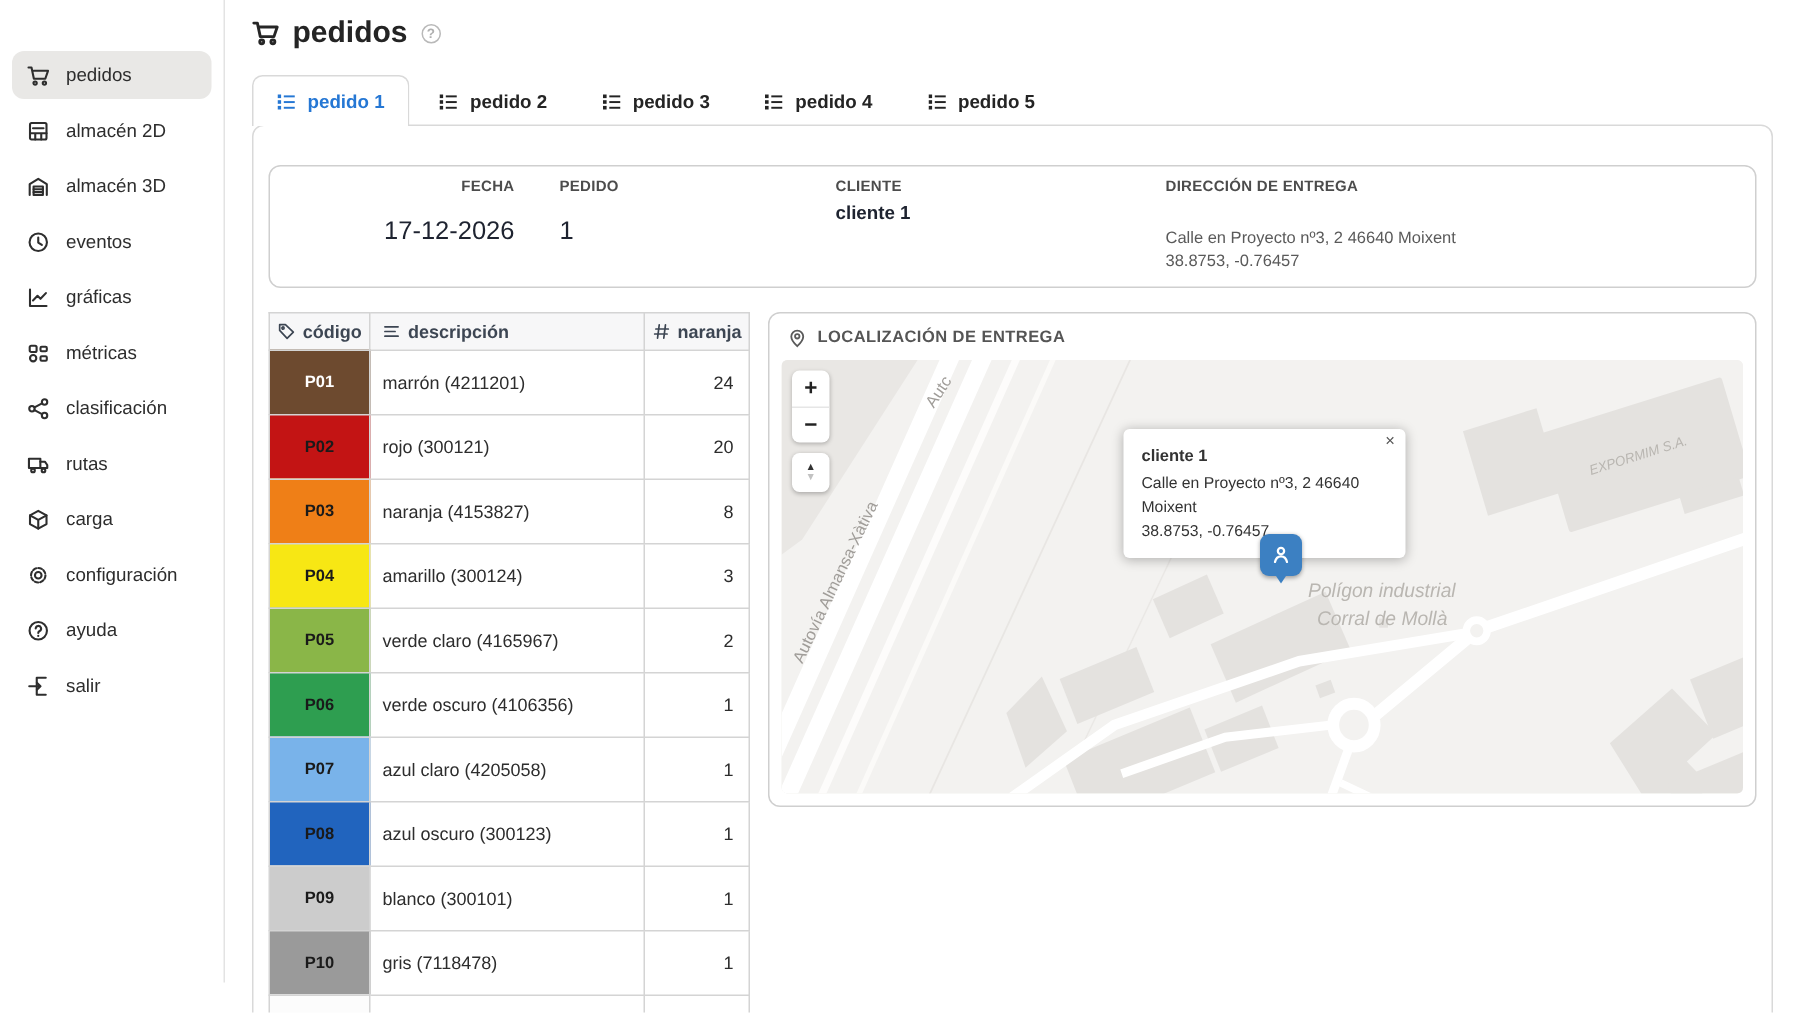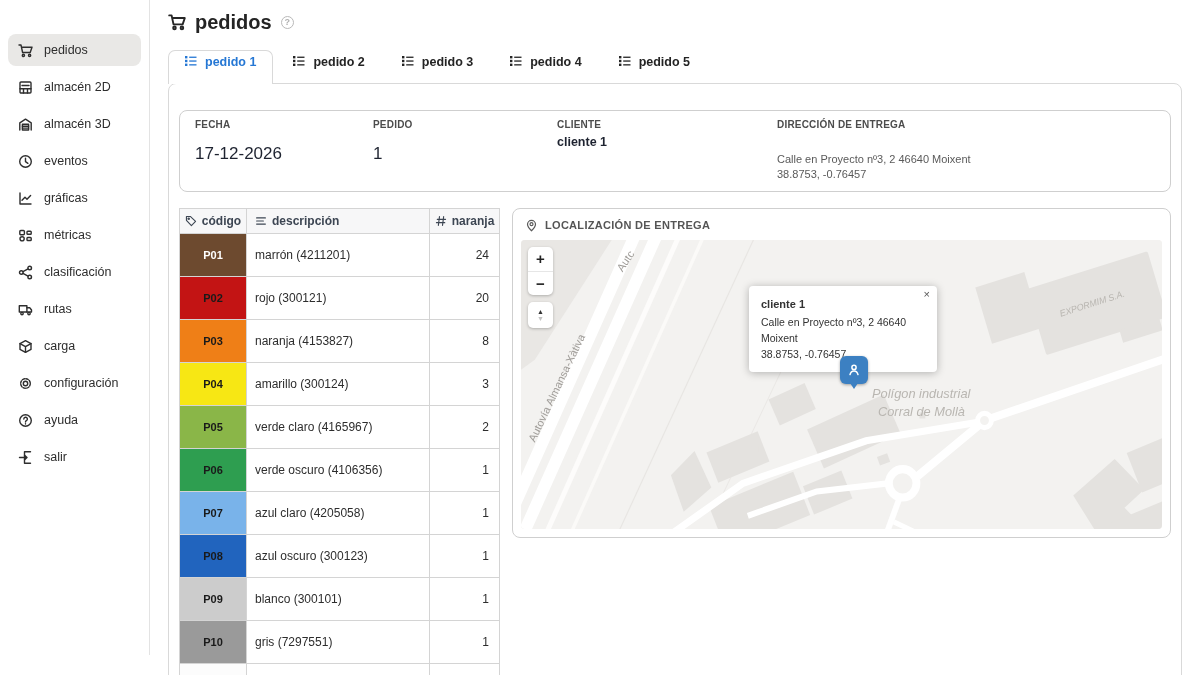--- a/index.html
+++ b/index.html
@@ -19,32 +19,32 @@
   .main { flex:1; padding:8px 18px 0 18px; }
   .page-header { display:flex; align-items:center; gap:9px; height:28px; }
   .page-header svg.cart { width:18px; height:18px; stroke:#262626; fill:none; stroke-width:1.6;
     stroke-linecap:round; stroke-linejoin:round; }
   .page-title { font-size:20px; font-weight:bold; color:#242424; }
   .help-badge { width:13px; height:13px; border:1.2px solid #b9b9b9; border-radius:50%;
     color:#b0b0b0; font-size:9px; font-weight:bold; display:flex; align-items:center; justify-content:center; }
 
   
   .tabs { display:flex; gap:3px; margin-top:14px; position:relative; z-index:2; }
-  .tab { display:flex; align-items:flex-start; gap:8px; padding:4px 16px; height:34px; font-size:12.5px;
+  .tab { display:flex; align-items:center; gap:8px; padding:14px 16px; height:34px; font-size:12.5px;
     font-weight:bold; color:#242424; border:1px solid transparent; border-bottom:none;
     border-radius:7px 7px 0 0; margin-bottom:-1px; cursor:pointer; background:transparent; }
   .tab.active { background:#fff; border-color:#d9d9d9; }
   .tab svg { width:12px; height:12px; fill:currentColor; }
 
   
   .panel { border:1px solid #d9d9d9; border-radius:8px; padding:26px 10px 12px 10px; position:relative; z-index:1; }
 
   .info-card { border:1px solid #cfcfcf; border-radius:8px; display:flex; padding:8px 0 9px 0; background:#fff; }
   .info-col { padding:0 15px; }
-  .c1{ width:178px; } .c2{ width:184px; } .c3{ width:220px; } .c4{ flex:1; }
+  .c1{ width:178px;text-align:right; } .c2{ width:184px; } .c3{ width:220px; } .c4{ flex:1; }
   .info-label { font-size:10px; font-weight:bold; color:#4c4c4c; letter-spacing:.2px; }
   .v-lg { font-size:17px; font-weight:normal; color:#1e2330; margin-top:14px; }
   .v-md { font-size:12.5px; font-weight:bold; color:#1e2330; margin-top:5px; }
   .addr { font-size:11px; color:#5a5a5a; margin-top:22px; line-height:1.35; }
 
   .content-row { display:flex; gap:12px; margin-top:16px; align-items:flex-start; }
 
   
   .order-table { border-collapse:collapse; background:#fff; }
   .order-table th, .order-table td { border:1px solid #d4d4d4; }
@@ -373,21 +373,21 @@
                 <td class="desc">azul oscuro (300123)</td>
                 <td class="qty">1</td>
               </tr>
             <tr>
                 <td class="code" style="background: rgb(204, 204, 204); color: rgb(26, 26, 26);">P09</td>
                 <td class="desc">blanco (300101)</td>
                 <td class="qty">1</td>
               </tr>
             <tr>
                 <td class="code" style="background: rgb(154, 154, 154); color: rgb(26, 26, 26);">P10</td>
-                <td class="desc">gris (7297551)</td>
+                <td class="desc">gris (7118478)</td>
                 <td class="qty">1</td>
               </tr>
             <tr class="total">
                 <td class="code"></td>
                 <td class="total-label">total</td>
                 <td class="qty">62</td>
               </tr>
           </tbody>
         </table>
 

